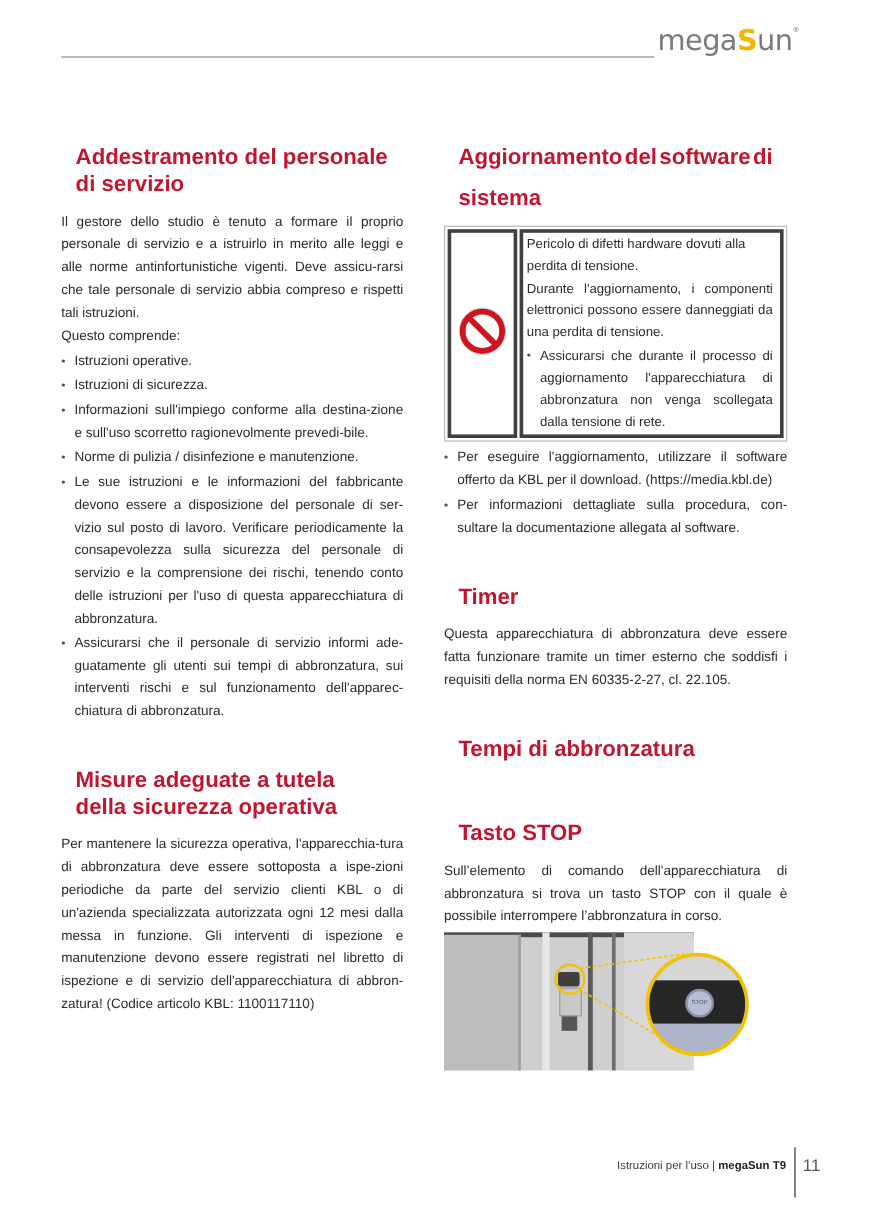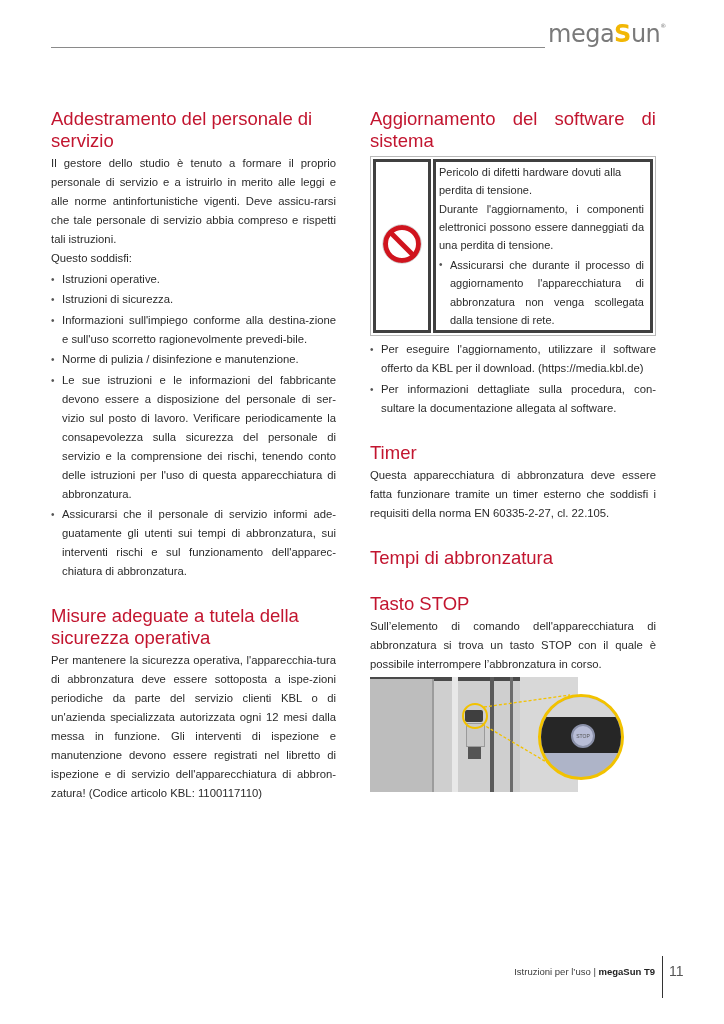--- a/index.html
+++ b/index.html
@@ -7,21 +7,21 @@
          font-family: "Liberation Sans", sans-serif; color: #2b2b2b; }
   .header-rule { position: absolute; left: 51px; top: 47px; width: 494px; height: 1px; background: #8a8a8a; }
   .logo { position: absolute; left: 548px; top: 20px; font-size: 24px; color: #7a7a7a; letter-spacing: -0.5px; font-family: "DejaVu Sans", sans-serif; }
   .logo .s { color: #f2b705; font-weight: bold; }
   .logo .reg { font-size: 6px; vertical-align: top; position: relative; top: 2px; }
 
   .col { position: absolute; top: 108px; }
   .col-left { left: 51px; width: 285px; }
   .col-right { left: 370px; width: 286px; }
 
-  h2 { color: #c2152f; font-size: 18.5px; font-weight: normal; margin: 0; line-height: 22px; }
+  h2 { color: #c2152f; font-size: 18.5px; font-weight: bold; margin: 12px; line-height: 22px; }
   .h2-right-1 { display: flex; justify-content: space-between; }
   p, li { font-size: 11.3px; line-height: 19px; margin: 0; text-align: justify; }
   ul { list-style: none; margin: 0; padding: 0; }
   ul li { position: relative; padding-left: 11px; margin-top: 1.5px; }
   ul li::before { content: "•"; position: absolute; left: 0; top: 0; color: #555; font-size: 10px; }
   .section-gap { height: 22px; }
 
   table.notice { border-collapse: separate; border-spacing: 2px; border: 1px solid #b9b9b9; width: 100%; margin-top: 4px; }
   table.notice td { border: 3px solid #404040; vertical-align: middle; padding: 0; margin-top: 12px; }
   table.notice td.icon-cell { width: 52px; text-align: center; }
@@ -53,21 +53,21 @@
 </style>
 </head>
 <body>
 
 <div class="header-rule"></div>
 <div class="logo"><span>mega</span><span class="s">S</span><span>un</span><span class="reg">®</span></div>
 
 <div class="col col-left">
   <h2>Addestramento del personale di servizio</h2>
   <p style="margin-top:2px">Il gestore dello studio è tenuto a formare il proprio personale di servizio e a istruirlo in merito alle leggi e alle norme antinfortunistiche vigenti. Deve assicu-rarsi che tale personale di servizio abbia compreso e rispetti tali istruzioni.</p>
-  <p style="text-align:left">Questo soddisfi:</p>
+  <p style="text-align:left">Questo comprende:</p>
   <ul>
     <li>Istruzioni operative.</li>
     <li>Istruzioni di sicurezza.</li>
     <li>Informazioni sull'impiego conforme alla destina-zione e sull'uso scorretto ragionevolmente prevedi-bile.</li>
     <li>Norme di pulizia / disinfezione e manutenzione.</li>
     <li>Le sue istruzioni e le informazioni del fabbricante devono essere a disposizione del personale di ser-vizio sul posto di lavoro. Verificare periodicamente la consapevolezza sulla sicurezza del personale di servizio e la comprensione dei rischi, tenendo conto delle istruzioni per l'uso di questa apparecchiatura di abbronzatura.</li>
     <li>Assicurarsi che il personale di servizio informi ade-guatamente gli utenti sui tempi di abbronzatura, sui interventi rischi e sul funzionamento dell'apparec-chiatura di abbronzatura.</li>
   </ul>
   <div class="section-gap" style="height:24px"></div>
   <h2>Misure adeguate a tutela della sicurezza operativa</h2>

